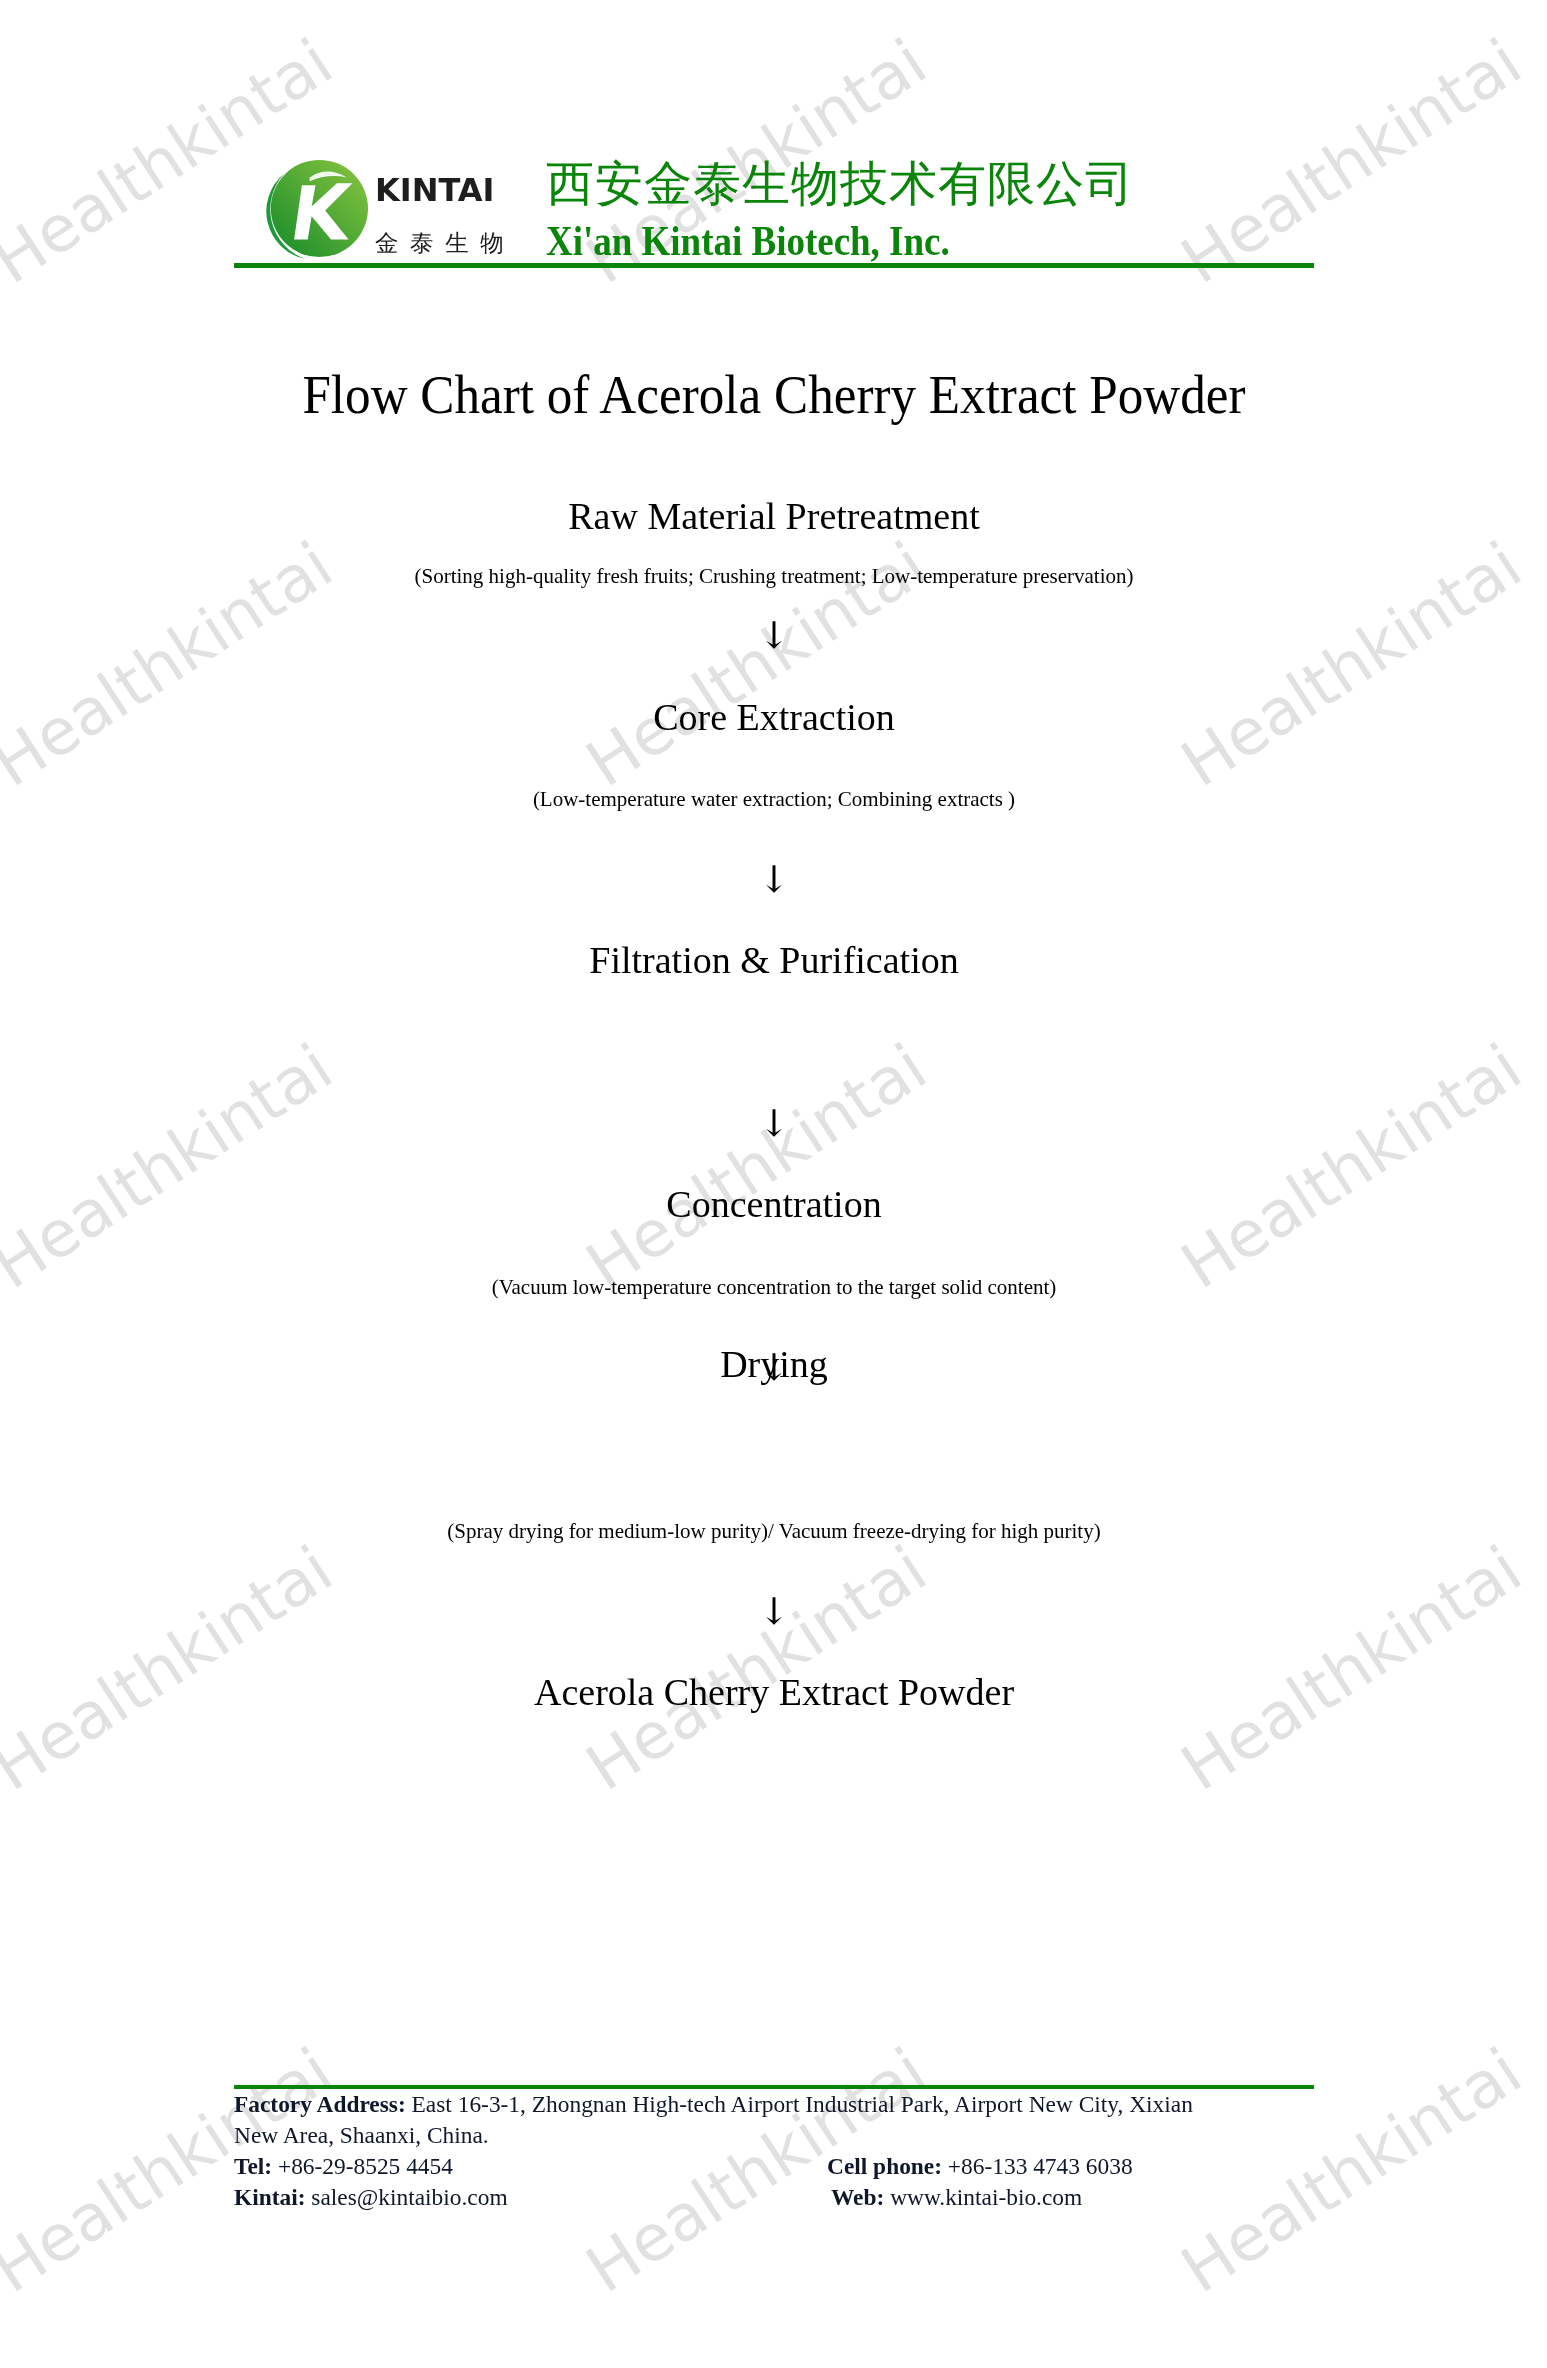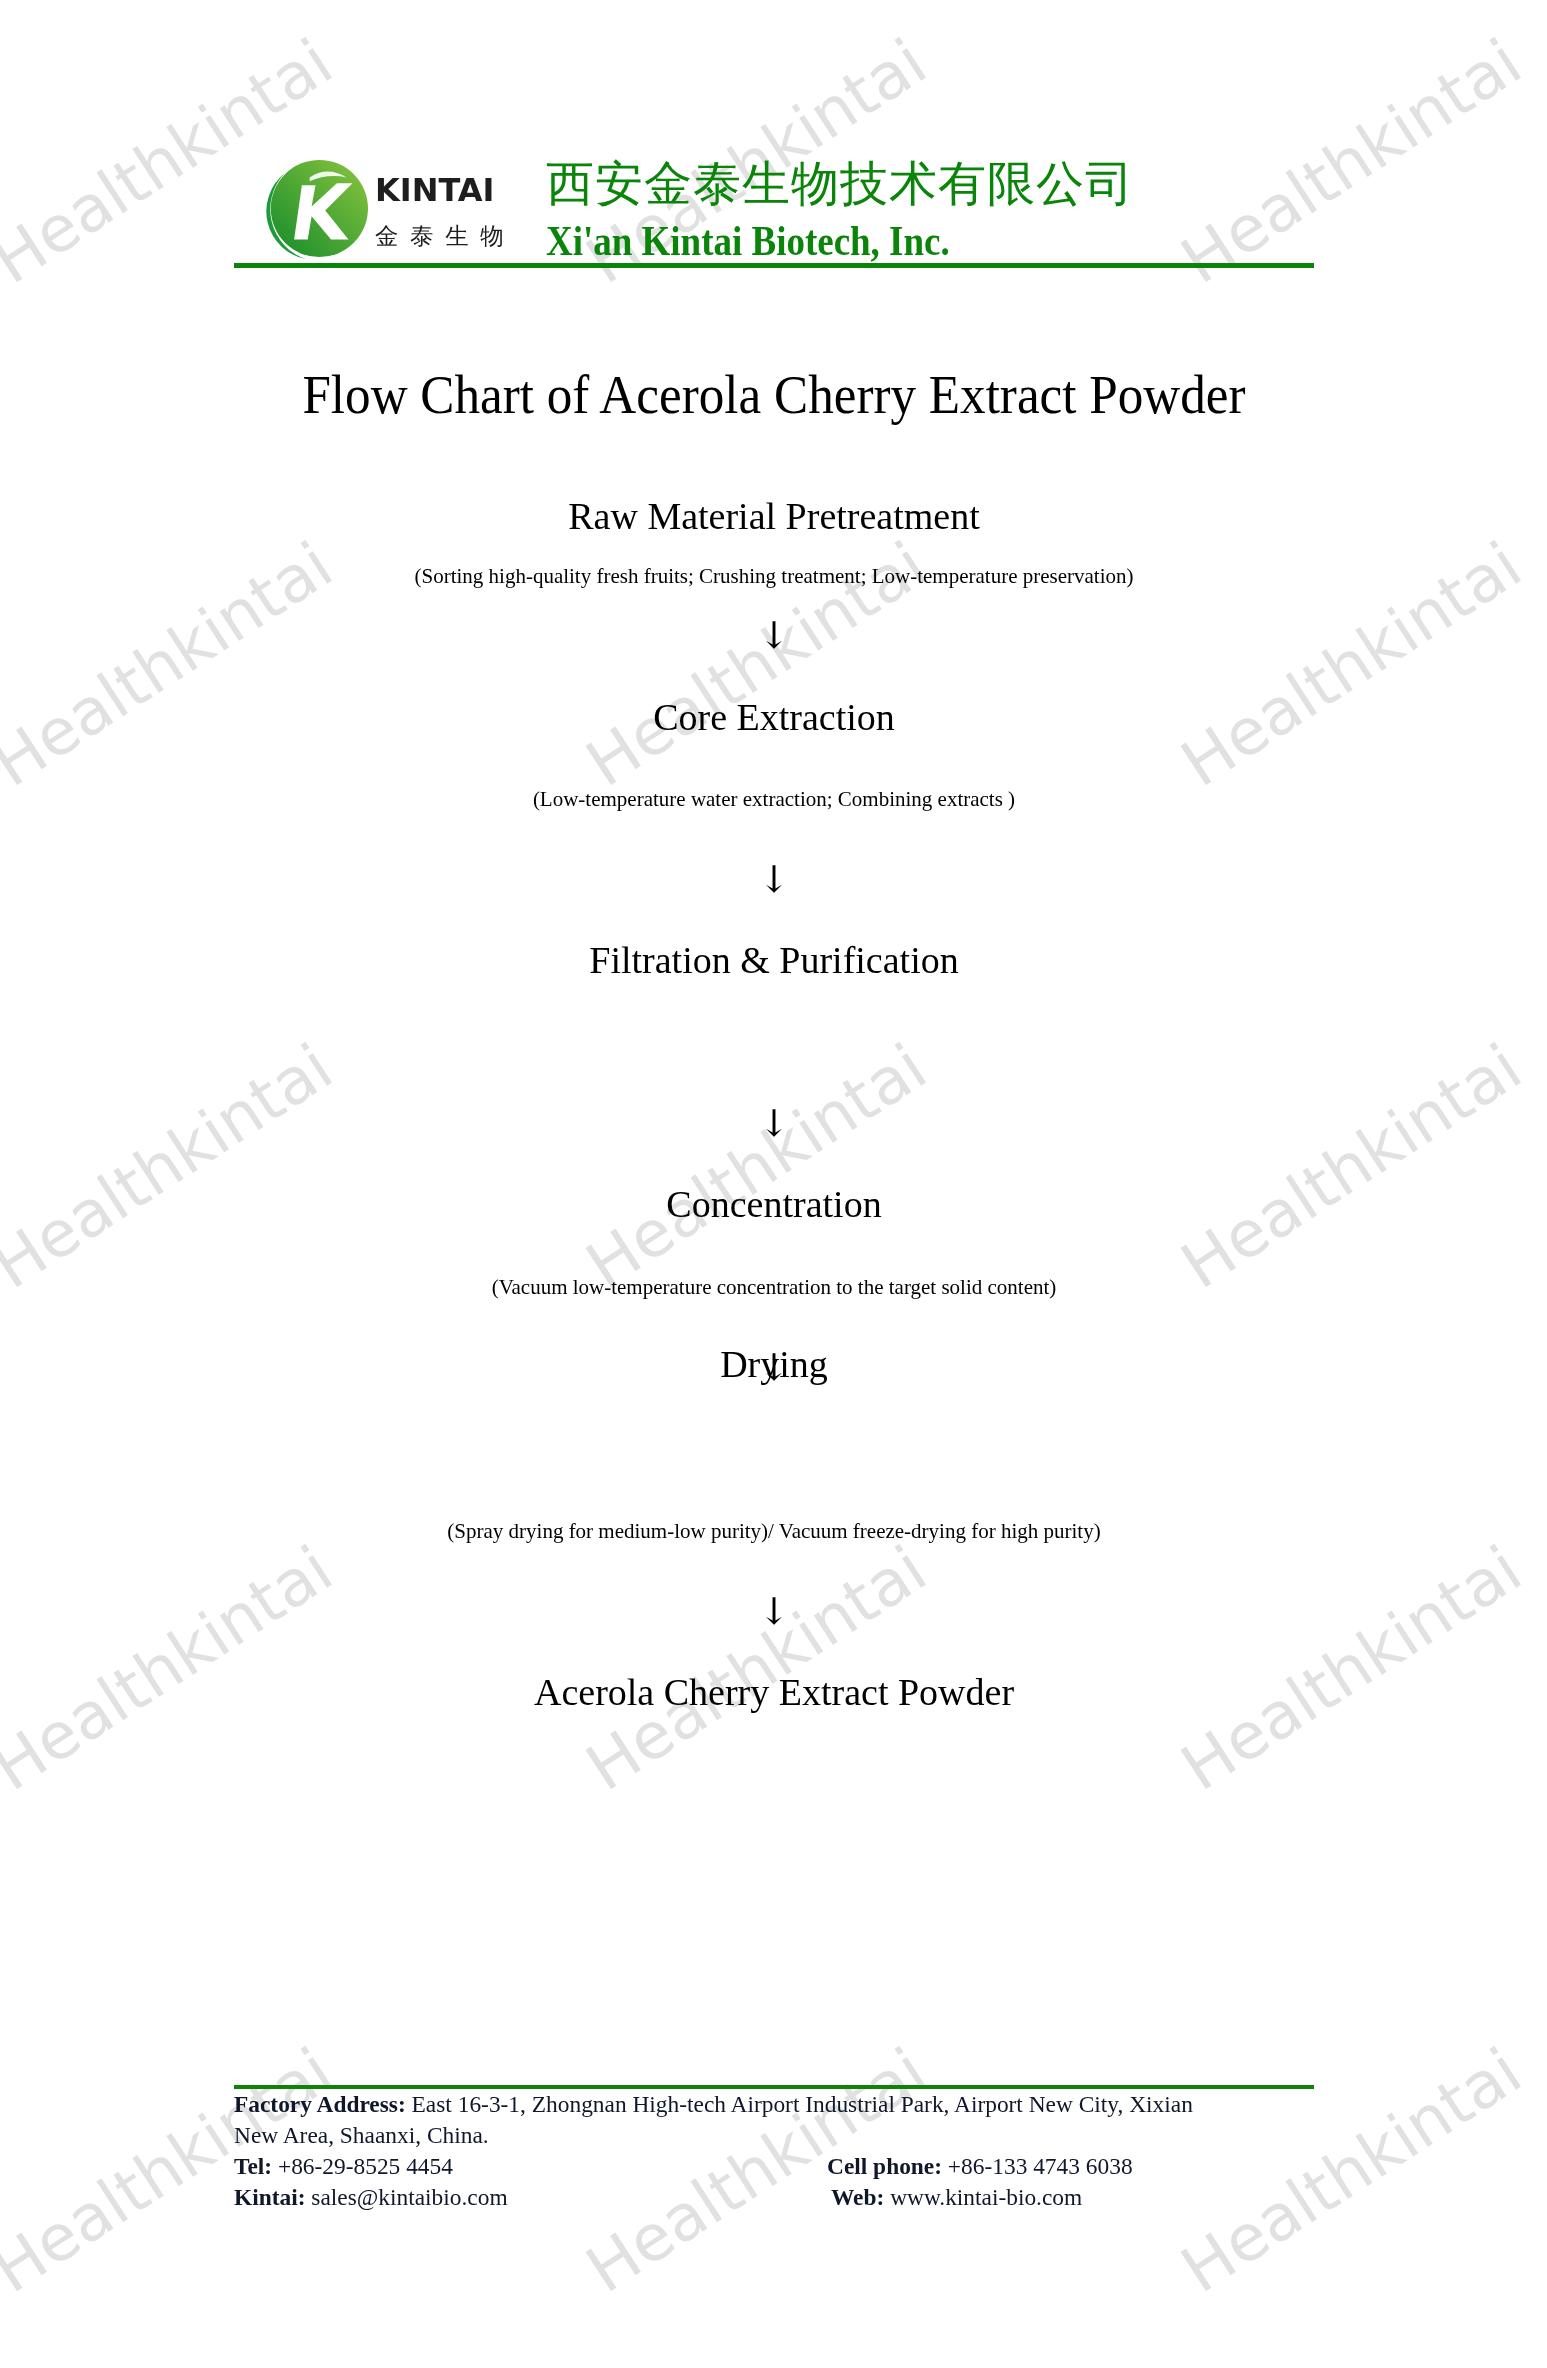--- a/index.html
+++ b/index.html
@@ -14,21 +14,21 @@
 
     .content { position: absolute; inset: 0; z-index: 1; }
 
     
     .header { position: absolute; left: 234px; top: 146px; width: 1080px; height: 123px; }
     .logo { position: absolute; left: 29px; top: 9.8px; width: 105px; height: 105px; }
     .logo-text { position: absolute; left: 141px; top: 27px; }
     .logo-en { font-family: "DejaVu Sans", "Liberation Sans", sans-serif; font-weight: bold;
                font-size: 32px; letter-spacing: 0px; color: #1e1e1e; line-height: 35px; display:block; }
     .logo-cn { font-family: "DejaVu Sans", sans-serif; font-size: 23.4px; letter-spacing: 11.7px;
-               color: #1e1e1e; line-height: 29px; display:block; margin-top: 14px; }
+               color: #1e1e1e; line-height: 29px; display:block; margin-top: 21px; }
     .company-cn { position: absolute; left: 312px; top: 7.8px; font-size: 48px; color: #0a850a;
                   letter-spacing: 1px; line-height: 59px; font-family: "DejaVu Serif", serif; white-space: nowrap; }
     .company-en { position: absolute; left: 312px; top: 70px; font-size: 43px; font-weight: bold; color: #0a850a;
                   line-height: 49px; white-space: nowrap; transform: scaleX(0.86); transform-origin: left center; }
     .header-rule { position: absolute; left: 0; top: 117px; width: 1080px; height: 4.9px; background: #0a850a; }
 
     
     .doc-title { position: absolute; left: 0; width: 1548px; top: 361px; text-align: center;
                  font-size: 55px; line-height: 68px; transform: scaleX(0.93); transform-origin: center; }
 

